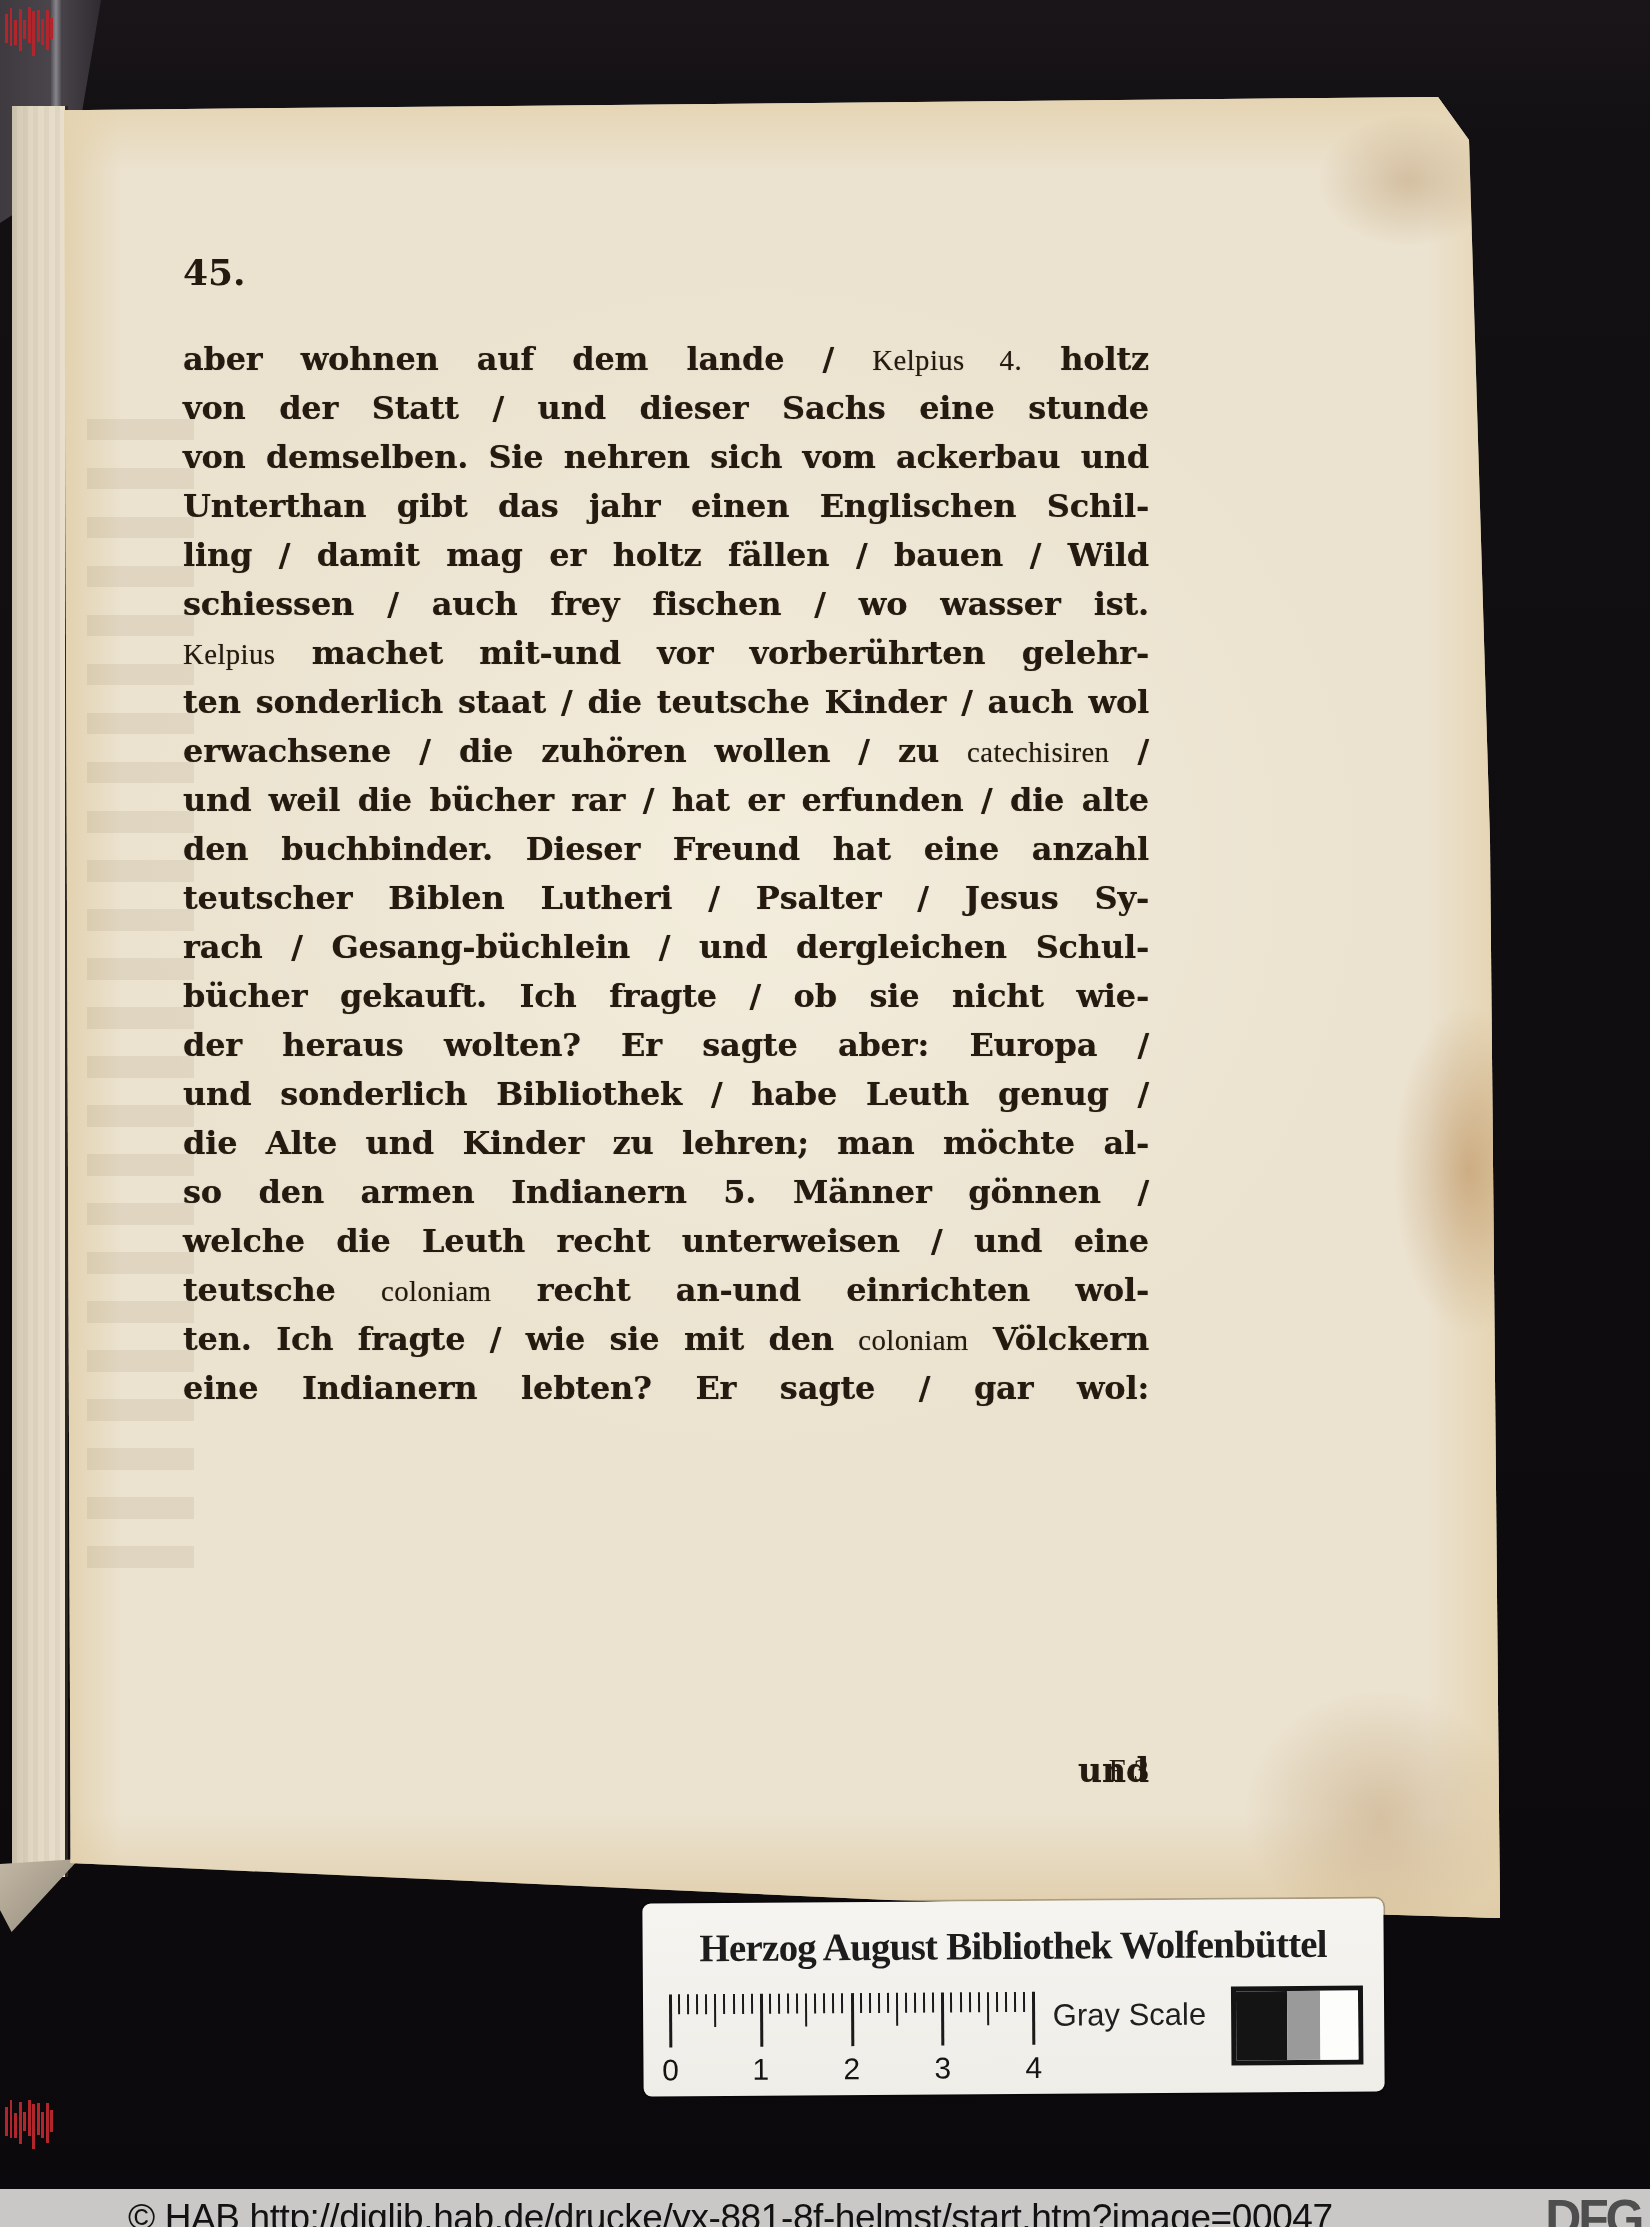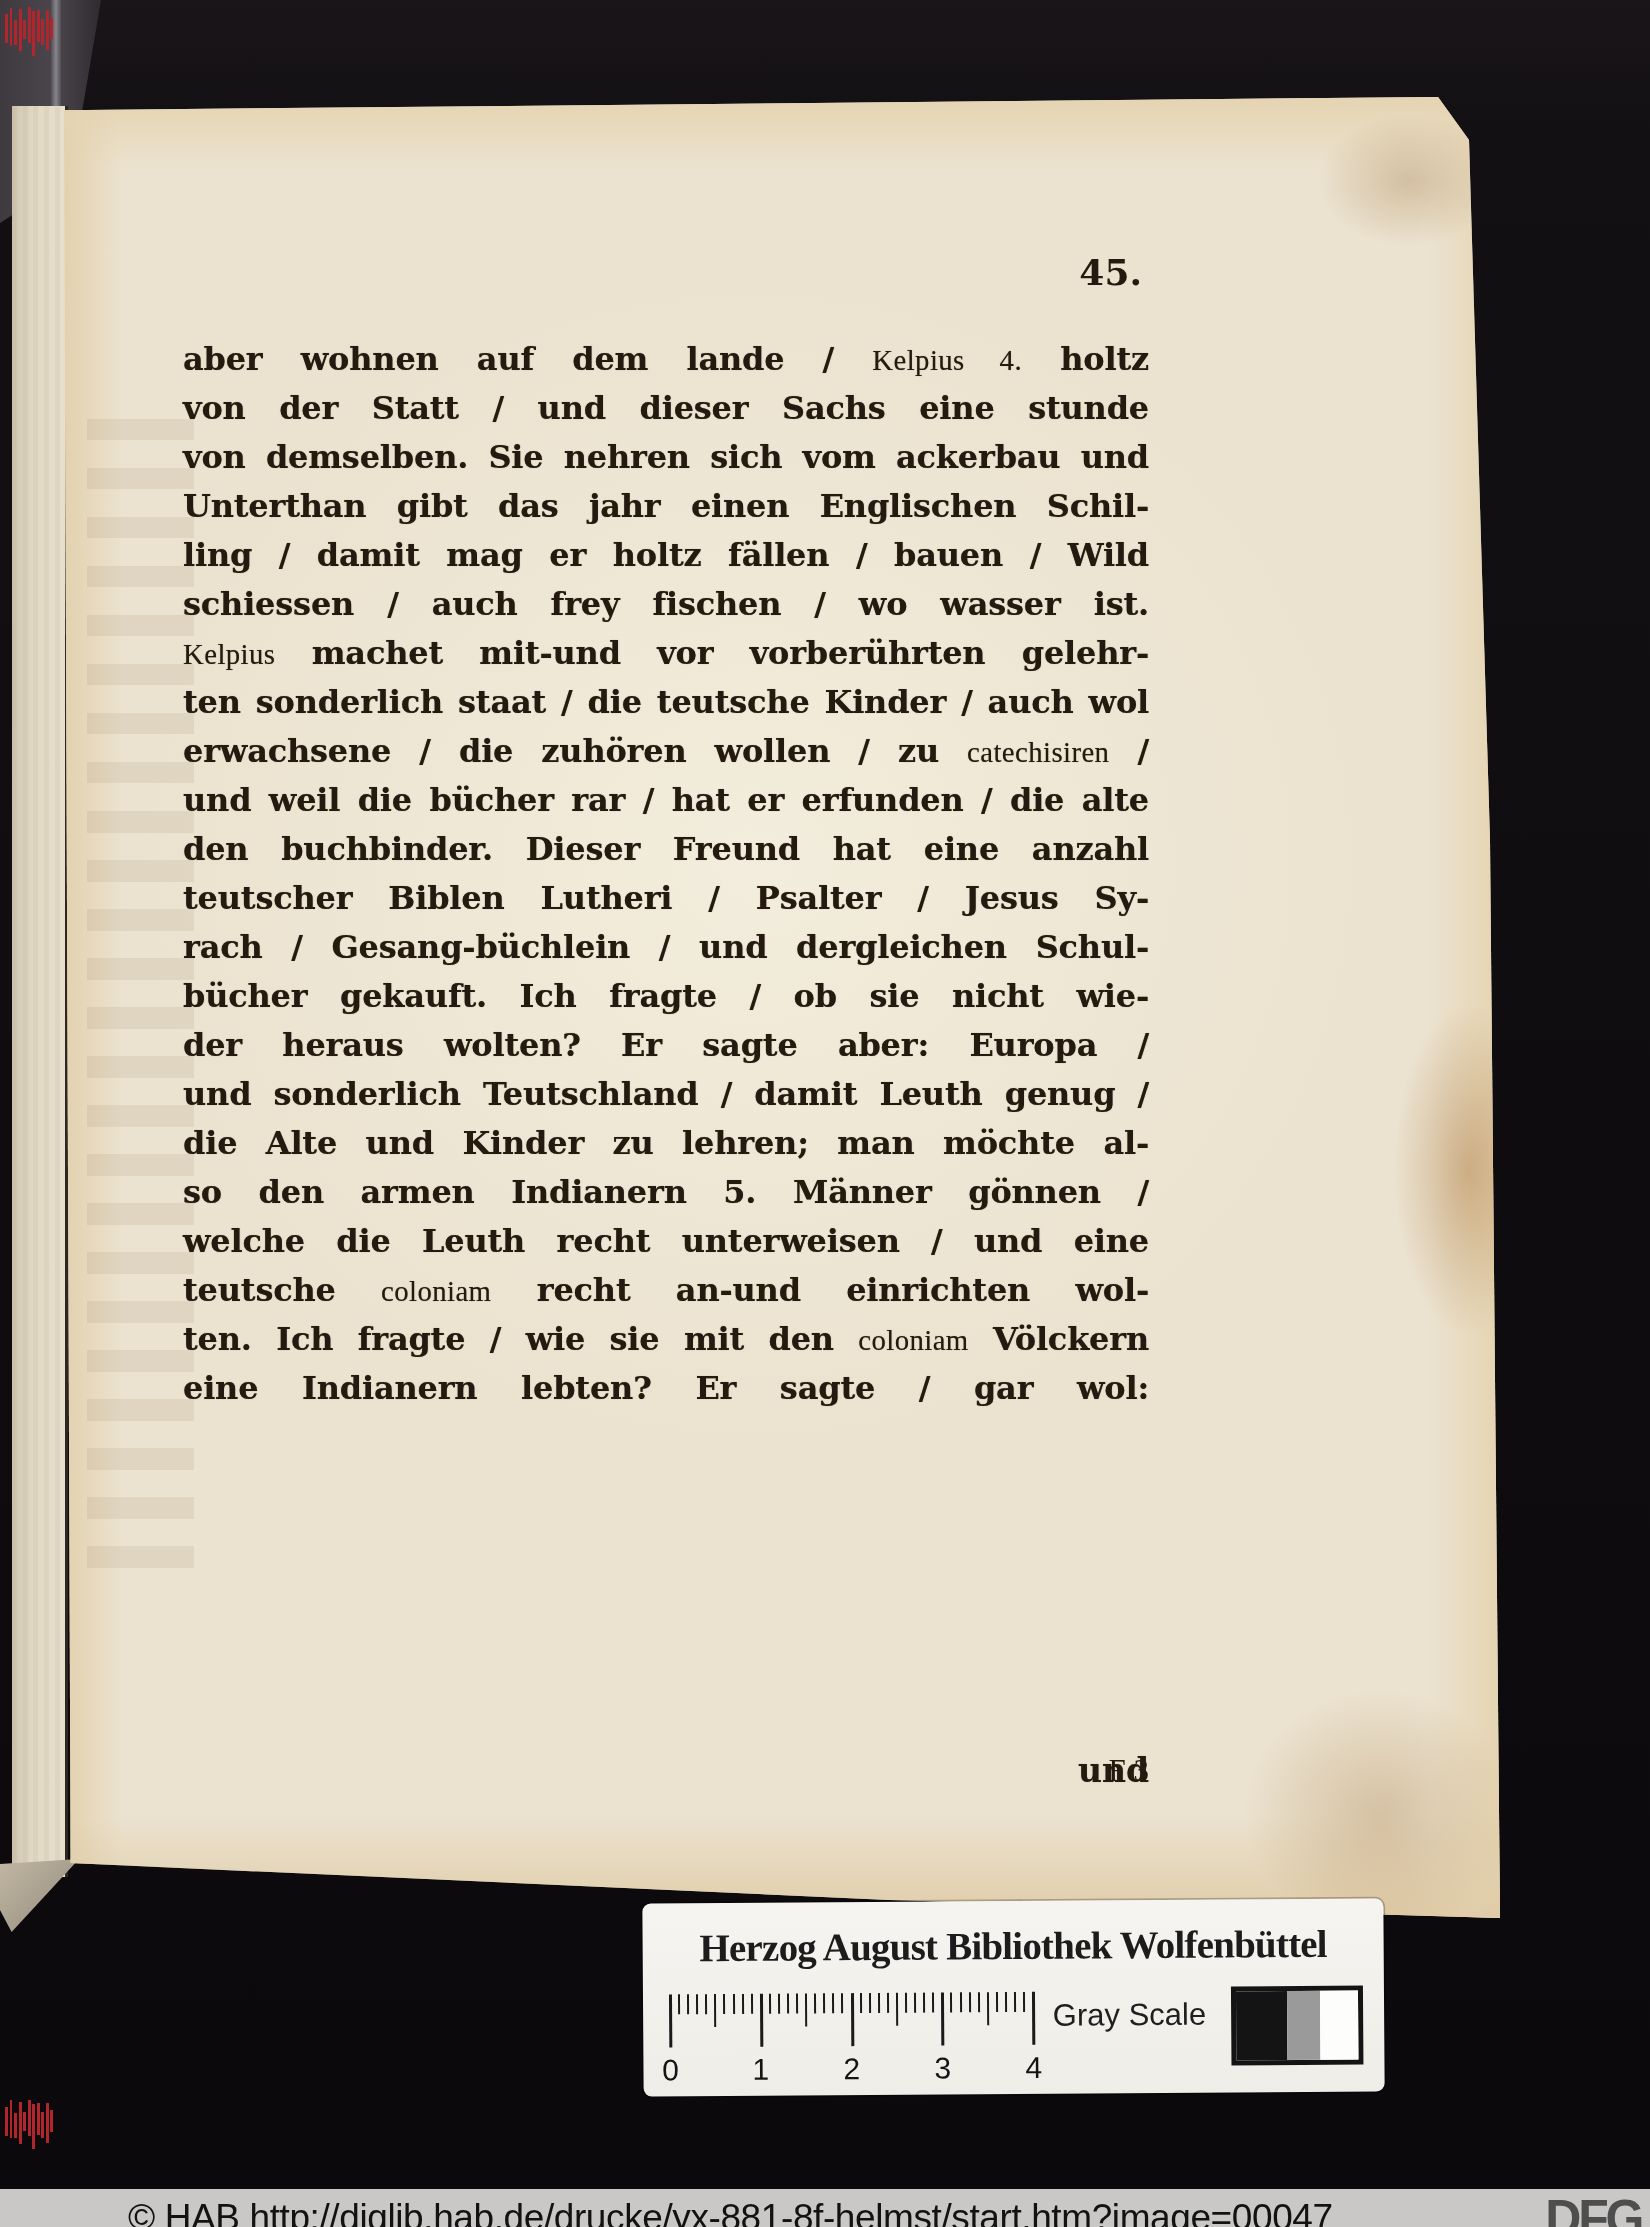--- a/index.html
+++ b/index.html
@@ -51,22 +51,22 @@
   .stain.br{left:1180px;top:1593px;width:272px;height:248px;
     background:radial-gradient(closest-side,rgba(150,95,30,.25),rgba(150,95,30,0));}
   .stain.tr{left:1254px;top:16.5px;width:182px;height:132px;
     background:radial-gradient(closest-side,rgba(150,100,40,.28),rgba(150,100,40,0));}
   .showthrough{
     position:absolute;left:23px;top:322px;width:107px;height:1155px;
     background:repeating-linear-gradient(180deg,rgba(120,98,66,.10) 0 21.5px,rgba(120,98,66,0) 21.5px 49px);
     filter:none;pointer-events:none;
   }
   .page-number{
-    position:absolute;left:112px;top:154px;width:966px;
-    text-align:right;font-family:"DejaVu Serif",serif;font-weight:700;font-size:36px;
+    position:absolute;left:119px;top:154px;width:966px;
+    text-align:left;font-family:"DejaVu Serif",serif;font-weight:700;font-size:36px;
   }
   .textblock{position:absolute;left:119px;top:238px;width:966px;}
   .tline{
     height:49px;line-height:49px;text-align:justify;text-align-last:justify;
     font-family:"DejaVu Serif",serif;font-weight:700;font-size:32px;letter-spacing:-0.2px;
     color:#241a10;text-shadow:0 0 0.8px rgba(46,28,12,.55);
   }
   .tline .antiqua{font-family:"Liberation Serif",serif;font-weight:400;font-size:.9em;letter-spacing:0.4px;}
   .sigline{
     position:absolute;left:119px;top:1649px;width:966px;height:50px;line-height:50px;
@@ -151,21 +151,21 @@
         <div class="tline"><span class="frak">schiessen / auch frey fischen / wo wasser ist.</span></div>
         <div class="tline"><span class="antiqua">Kelpius</span><span class="frak"> machet mit-und vor vorberührten gelehr-</span></div>
         <div class="tline"><span class="frak">ten sonderlich staat / die teutsche Kinder / auch wol</span></div>
         <div class="tline"><span class="frak">erwachsene / die zuhören wollen / zu </span><span class="antiqua">catechisiren</span><span class="frak"> /</span></div>
         <div class="tline"><span class="frak">und weil die bücher rar / hat er erfunden / die alte</span></div>
         <div class="tline"><span class="frak">den buchbinder. Dieser Freund hat eine anzahl</span></div>
         <div class="tline"><span class="frak">teutscher Biblen Lutheri / Psalter / Jesus Sy-</span></div>
         <div class="tline"><span class="frak">rach / Gesang-büchlein / und dergleichen Schul-</span></div>
         <div class="tline"><span class="frak">bücher gekauft. Ich fragte / ob sie nicht wie-</span></div>
         <div class="tline"><span class="frak">der heraus wolten? Er sagte aber: Europa /</span></div>
-        <div class="tline"><span class="frak">und sonderlich Teutschland / damit Leuth genug /</span></div>
+        <div class="tline"><span class="frak">und sonderlich Bibliothek / habe Leuth genug /</span></div>
         <div class="tline"><span class="frak">die Alte und Kinder zu lehren; man möchte al-</span></div>
         <div class="tline"><span class="frak">so den armen Indianern 5. Männer gönnen /</span></div>
         <div class="tline"><span class="frak">welche die Leuth recht unterweisen / und eine</span></div>
         <div class="tline"><span class="frak">teutsche </span><span class="antiqua">coloniam</span><span class="frak"> recht an-und einrichten wol-</span></div>
         <div class="tline"><span class="frak">ten. Ich fragte / wie sie mit den </span><span class="antiqua">coloniam</span><span class="frak"> Völckern</span></div>
         <div class="tline"><span class="frak">eine Indianern lebten? Er sagte / gar wol:</span></div>
       </div>
     <div class="sigline">
       <span class="sig">F 3</span>
       <span class="catch">und</span>

